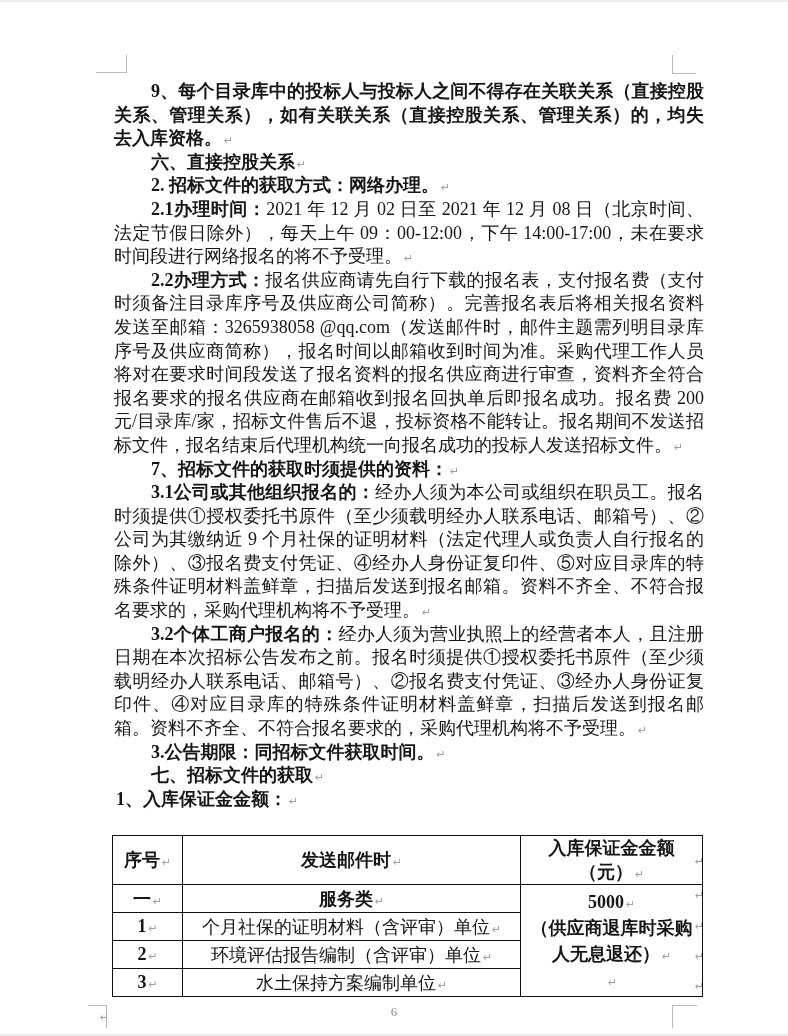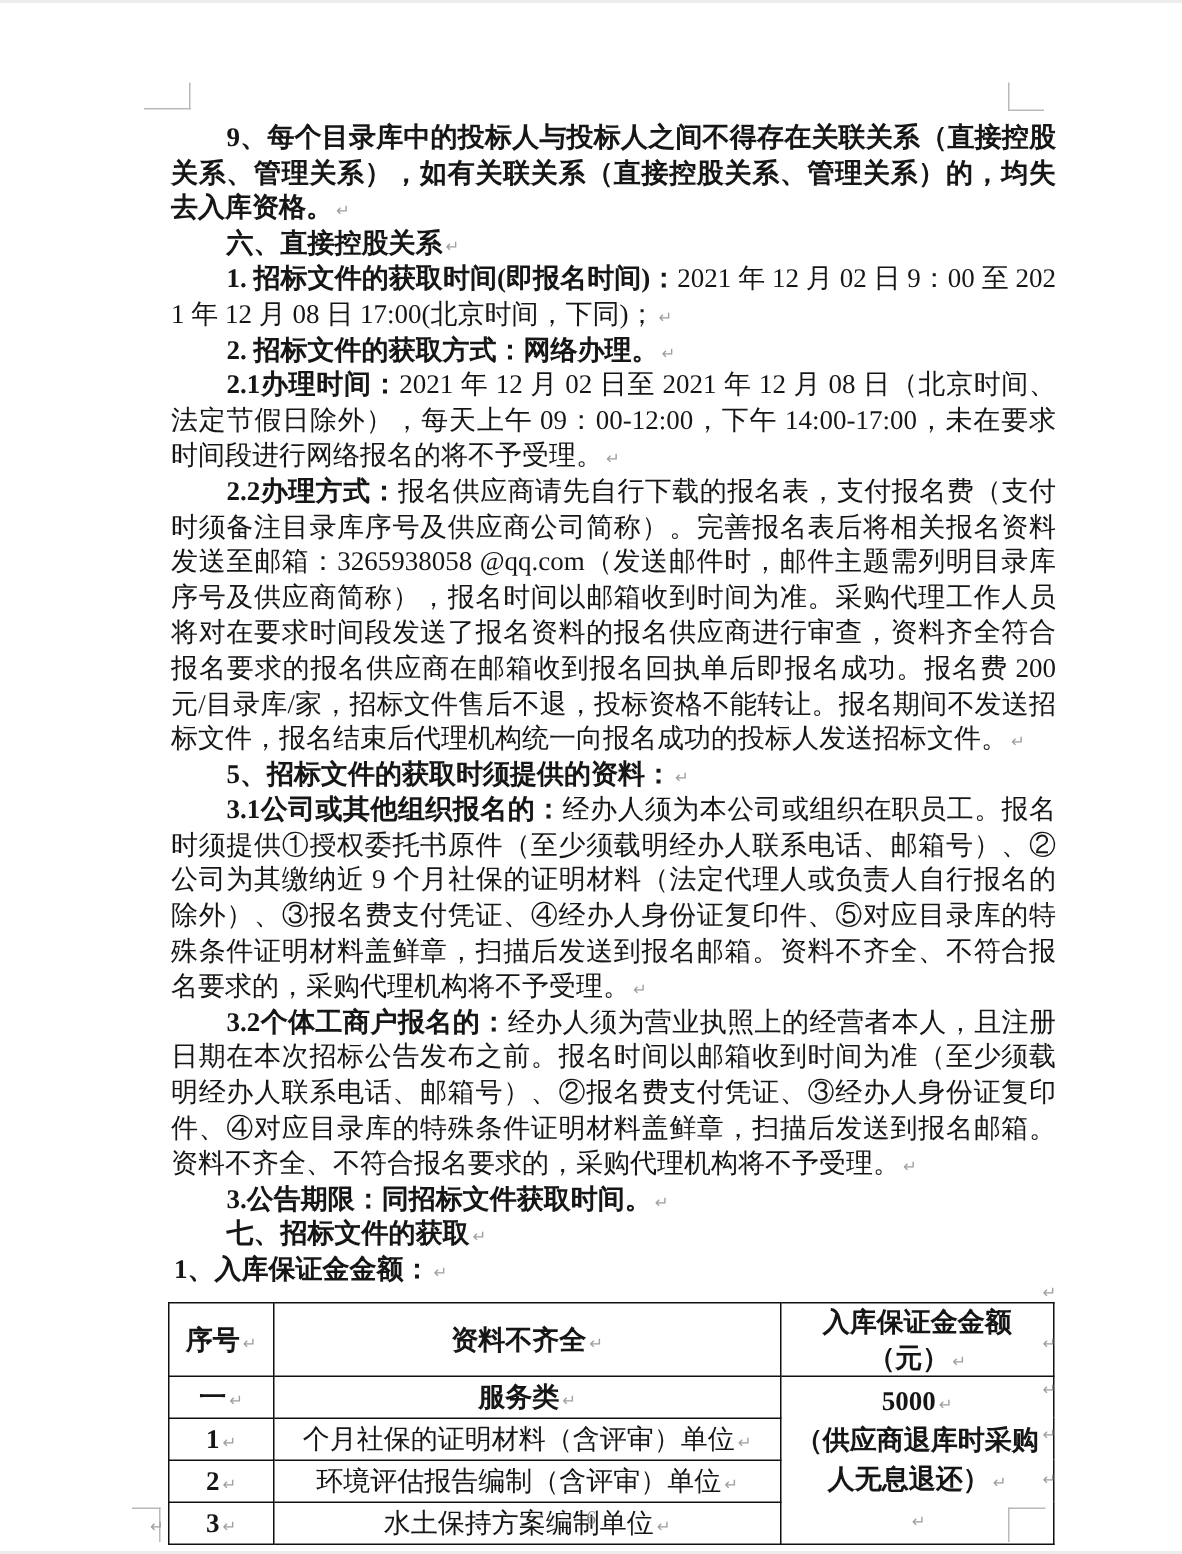--- a/index.html
+++ b/index.html
@@ -29,21 +29,21 @@
   .i0{text-indent:2px;}
   .lead{font-weight:bold;}
   .pmark{
     color:#a0a0a0;font-size:11px;line-height:1;
     font-family:"DejaVu Sans",sans-serif;font-weight:normal;
     padding-left:2px;
   }
 
   table.deposit-table{
     border-collapse:collapse;table-layout:fixed;
-    width:590px;margin-top:9px;margin-left:-2px;
+    width:590px;margin-top:24px;margin-left:-2px;
   }
   table.deposit-table td{
     border:1.5px solid #101010;
     text-align:center;vertical-align:middle;
     font-size:18px;padding:0 2px;overflow:hidden;
   }
   tr.hdr td{height:29px;font-weight:bold;}
   tr.body-row td{height:27px;}
   td.col-no{font-weight:bold;}
   td.name-bold{font-weight:bold;}
@@ -71,50 +71,49 @@
 <div class="crop crop-tr"></div>
 <div class="crop crop-bl"></div>
 <div class="crop crop-br"></div>
 
 <div class="content">
 
   <p class="i2"><span class="lead">9、每个目录库中的投标人与投标人之间不得存在关联关系（直接控股关系、管理关系），如有关联关系（直接控股关系、管理关系）的，均失去入库资格。</span><span></span><span class="pmark">↵</span></p>
 
   <p class="i2"><span class="lead">六、直接控股关系</span><span class="pmark">↵</span></p>
 
-  <p class="i2"><span class="lead">1. 招标文件的获取时间(即报名时间)：</span><span>2021 年 12 月 02 日 9：00 至 2021 年 12 月 08 日 17:00(北京时间，下同)；</span><span class="pmark">↵</span></p>
 
   <p class="i2"><span class="lead">2. 招标文件的获取方式：网络办理。</span><span class="pmark">↵</span></p>
 
   <p class="i2"><span class="lead">2.1办理时间：</span><span>2021 年 12 月 02 日至 2021 年 12 月 08 日（北京时间、法定节假日除外），每天上午 09：00-12:00，下午 14:00-17:00，未在要求时间段进行网络报名的将不予受理。</span><span class="pmark">↵</span></p>
 
   <p class="i2"><span class="lead">2.2办理方式：</span><span>报名供应商请先自行下载的报名表，支付报名费（支付时须备注目录库序号及供应商公司简称）。完善报名表后将相关报名资料发送至邮箱：3265938058 @qq.com（发送邮件时，邮件主题需列明目录库序号及供应商简称），报名时间以邮箱收到时间为准。采购代理工作人员将对在要求时间段发送了报名资料的报名供应商进行审查，资料齐全符合报名要求的报名供应商在邮箱收到报名回执单后即报名成功。报名费 200 元/目录库/家，招标文件售后不退，投标资格不能转让。报名期间不发送招标文件，报名结束后代理机构统一向报名成功的投标人发送招标文件。</span><span class="pmark">↵</span></p>
 
-  <p class="i2"><span class="lead">5、招标文件的获取时须提供的资料：</span><span class="pmark">↵</span></p>
+  <p class="i2"><span class="lead">7、招标文件的获取时须提供的资料：</span><span class="pmark">↵</span></p>
 
   <p class="i2"><span class="lead">3.1公司或其他组织报名的：</span><span>经办人须为本公司或组织在职员工。报名时须提供①授权委托书原件（至少须载明经办人联系电话、邮箱号）、②公司为其缴纳近 9 个月社保的证明材料（法定代理人或负责人自行报名的除外）、③报名费支付凭证、④经办人身份证复印件、⑤对应目录库的特殊条件证明材料盖鲜章，扫描后发送到报名邮箱。资料不齐全、不符合报名要求的，采购代理机构将不予受理。</span><span class="pmark">↵</span></p>
 
-  <p class="i2"><span class="lead">3.2个体工商户报名的：</span><span>经办人须为营业执照上的经营者本人，且注册日期在本次招标公告发布之前。报名时间以邮箱收到时间为准（至少须载明经办人联系电话、邮箱号）、②报名费支付凭证、③经办人身份证复印件、④对应目录库的特殊条件证明材料盖鲜章，扫描后发送到报名邮箱。资料不齐全、不符合报名要求的，采购代理机构将不予受理。</span><span class="pmark">↵</span></p>
+  <p class="i2"><span class="lead">3.2个体工商户报名的：</span><span>经办人须为营业执照上的经营者本人，且注册日期在本次招标公告发布之前。报名时须提供①授权委托书原件（至少须载明经办人联系电话、邮箱号）、②报名费支付凭证、③经办人身份证复印件、④对应目录库的特殊条件证明材料盖鲜章，扫描后发送到报名邮箱。资料不齐全、不符合报名要求的，采购代理机构将不予受理。</span><span class="pmark">↵</span></p>
 
   <p class="i2"><span class="lead">3.公告期限：同招标文件获取时间。</span><span class="pmark">↵</span></p>
 
   <p class="i2"><span class="lead">七、招标文件的获取</span><span class="pmark">↵</span></p>
 
   <p class="i0"><span class="lead">1、入库保证金金额：</span><span class="pmark">↵</span></p>
 
   <table class="deposit-table">
     <colgroup>
       <col style="width:70px">
         <col style="width:338px">
         <col style="width:182px">
     </colgroup>
     <tbody>
         <tr class="hdr">
       <td><span>序号</span><span class="pmark">↵</span></td>
-      <td><span>资料不齐全</span><span class="pmark">↵</span></td>
+      <td><span>发送邮件时</span><span class="pmark">↵</span></td>
       <td><span>入库保证金金额（元）</span><span class="pmark">↵</span></td>
     </tr>
     <tr class="body-row">
       <td class="col-no"><span>一</span><span class="pmark">↵</span></td>
       <td class="name-bold"><span>服务类</span><span class="pmark">↵</span></td>
       <td class="dep-cell" rowspan="4">
         <div class="dep-line"><span>5000</span><span class="pmark">↵</span></div>
         <div class="dep-line"><span>（供应商退库时采购人无息退还）</span><span class="pmark">↵</span></div>
         <div class="dep-line"><span class="pmark">↵</span></div>
       </td>

